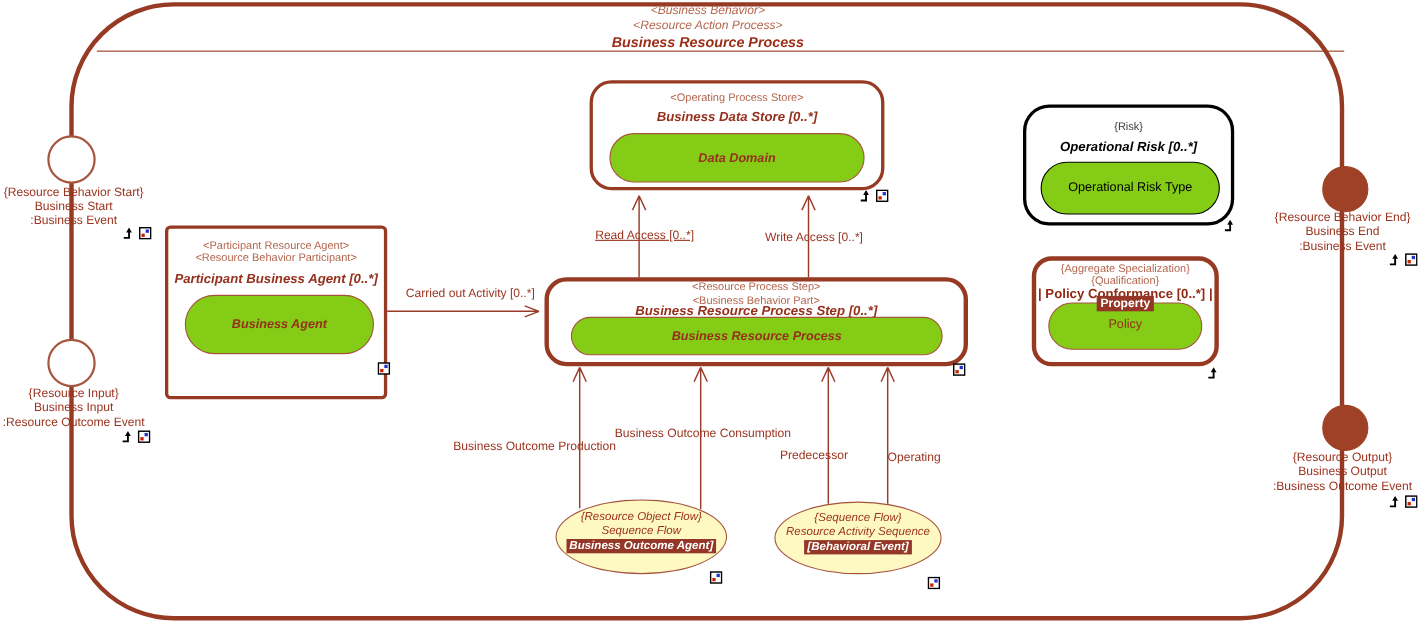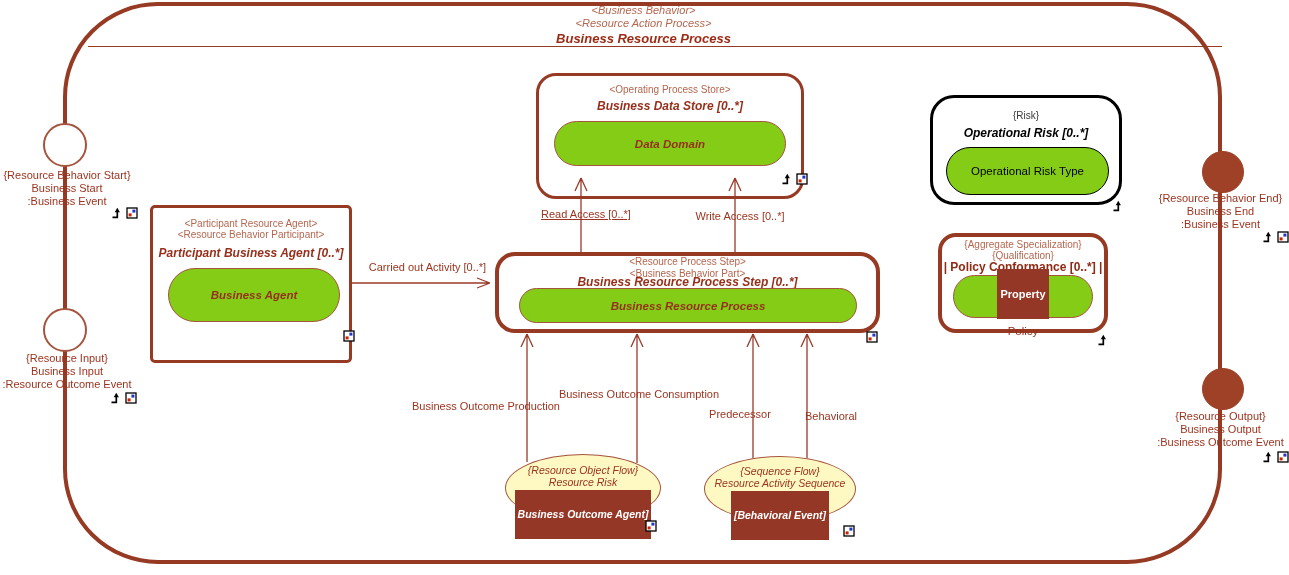--- a/index.html
+++ b/index.html
@@ -22,21 +22,21 @@
   .inner{position:absolute;border:1.5px solid #a5543e;background:#84cc16;box-sizing:border-box;
          display:flex;align-items:center;justify-content:center;
          font-size:11.5px;font-weight:bold;font-style:italic;color:#96301c;}
   
   .black .st{color:#3a3a3a;} .black.node{border-color:#000;}
   .black .ttl{color:#000;}
   .black .inner{border-color:#000;color:#000;font-weight:normal;font-style:normal;font-size:11.5px;}
   
   .policy .ttl{font-style:normal;color:#8f2a14;}
   .policy .inner{flex-direction:column;justify-content:flex-start;font-style:normal;}
-  .hl{background:#943726;color:#fff;font-weight:bold;padding:18px 3px;font-size:11px;line-height:14px;}
+  .hl{background:#943726;color:#fff;font-weight:bold;padding:0 3px;font-size:11px;line-height:14px;}
   .policy .hl{margin-top:-7px;}
   .policy .plain{font-weight:normal;color:#96301c;font-size:11.5px;margin-top:6px;}
   
   .ellipse{border:1.5px solid #a5543e;border-radius:50%;background:#fef9c3;z-index:3;box-sizing:border-box;
            display:flex;flex-direction:column;align-items:center;text-align:center;}
   .ellipse .line{font-size:10.5px;font-style:italic;color:#9b331f;line-height:12px;}
   .ellipse .hl{font-style:italic;font-size:10.5px;line-height:13px;margin-top:2px;}
   
   .bcircle{border-radius:50%;z-index:4;box-sizing:border-box;}
   .bcircle.open{width:44px;height:44px;border:2px solid #a5543e;background:#fff;}
@@ -64,21 +64,21 @@
   <svg class="abs wires">
     <path d="M352,283 H490 M490,283 L477,278 M490,283 L477,288"></path>
     <path d="M581,252 V179 M581,178 L575,191 M581,178 L587,191"></path>
     <path d="M735,252 V179 M735,178 L729,191 M735,178 L741,191"></path>
     <path d="M527,462 V335 M527,334 L521,347 M527,334 L533,347"></path>
     <path d="M637,463 V335 M637,334 L631,347 M637,334 L643,347"></path>
     <path d="M753,458 V335 M753,334 L747,347 M753,334 L759,347"></path>
     <path d="M807,458 V335 M807,334 L801,347 M807,334 L813,347"></path>
   </svg>
 
-  <div class="abs node" style="left:536px;top:73px;width:268px;height:126px;">
+  <div class="abs node" style="left:536px;top:73px;width:268px;height:100px;">
     <div class="st" style="margin-top:8px">&lt;Operating Process Store&gt;</div>
     <div class="ttl" style="margin-top:5px">Business Data Store [0..*]</div>
     <div class="inner" style="left:15px;top:45px;width:232px;height:45px;border-radius:23px;">
       <span>Data Domain</span>
     </div>
   </div>
 
   <div class="abs node" style="left:150px;top:205px;width:202px;height:158px;border-radius:5px;">
     <div class="st" style="margin-top:10px">&lt;Participant Resource Agent&gt;</div>
     <div class="st">&lt;Resource Behavior Participant&gt;</div>
@@ -110,21 +110,21 @@
     <div class="st">{Qualification}</div>
     <div class="ttl">| Policy Conformance [0..*] |</div>
     <div class="inner" style="left:11px;top:38px;width:140px;height:43px;border-radius:22px;">
       <span class="hl">Property</span>
       <span class="plain">Policy</span>
     </div>
   </div>
 
   <div class="abs ellipse" style="left:505px;top:454px;width:156px;height:68px;padding-top:9px;">
     <div class="line">{Resource Object Flow}</div>
-    <div class="line">Resource Risk</div>
+    <div class="line">Sequence Flow</div>
     <div class="hl">Business Outcome Agent]</div>
   </div>
 
   <div class="abs ellipse" style="left:704px;top:456px;width:152px;height:66px;padding-top:8px;">
     <div class="line">{Sequence Flow}</div>
     <div class="line">Resource Activity Sequence</div>
     <div class="hl">[Behavioral Event]</div>
   </div>
 
   <div class="abs bcircle open" style="left:43px;top:123px;"></div>
@@ -152,21 +152,21 @@
     <div>Business Output</div>
     <div>:Business Outcome Event</div>
   </div>
 
   <div class="abs clabel" style="left:360px;top:261px;width:135px;">Carried out Activity [0..*]</div>
   <div class="abs clabel" style="left:536px;top:208px;width:100px;text-decoration:underline;">Read Access [0..*]</div>
   <div class="abs clabel" style="left:690px;top:210px;width:100px;">Write Access [0..*]</div>
   <div class="abs clabel" style="left:410px;top:400px;width:152px;">Business Outcome Production</div>
   <div class="abs clabel" style="left:558px;top:388px;width:162px;">Business Outcome Consumption</div>
   <div class="abs clabel" style="left:706px;top:408px;width:68px;">Predecessor</div>
-  <div class="abs clabel" style="left:800px;top:410px;width:62px;">Behavioral</div>
+  <div class="abs clabel" style="left:800px;top:410px;width:62px;">Operating</div>
 
   <div class="abs iconrow" style="left:111px;top:205px;">
     <span class="icon"><svg width="12" height="12" viewBox="0 0 12 12">
           <path d="M1.5 10.3 H6.3 V4.8" fill="none" stroke="#000" stroke-width="1.7"></path>
           <path d="M6.3 0.8 L3.7 5.3 H8.9 Z" fill="#000"></path>
         </svg></span>
     <span class="icon"><svg width="12" height="12" viewBox="0 0 12 12">
           <rect x="1" y="1" width="10" height="10" fill="#fff" stroke="#000" stroke-width="1.3"></rect>
           <rect x="6.4" y="2.6" width="3" height="3" fill="#2233cc"></rect>
           <rect x="2.6" y="6.4" width="3" height="3" fill="#cc2200"></rect>

